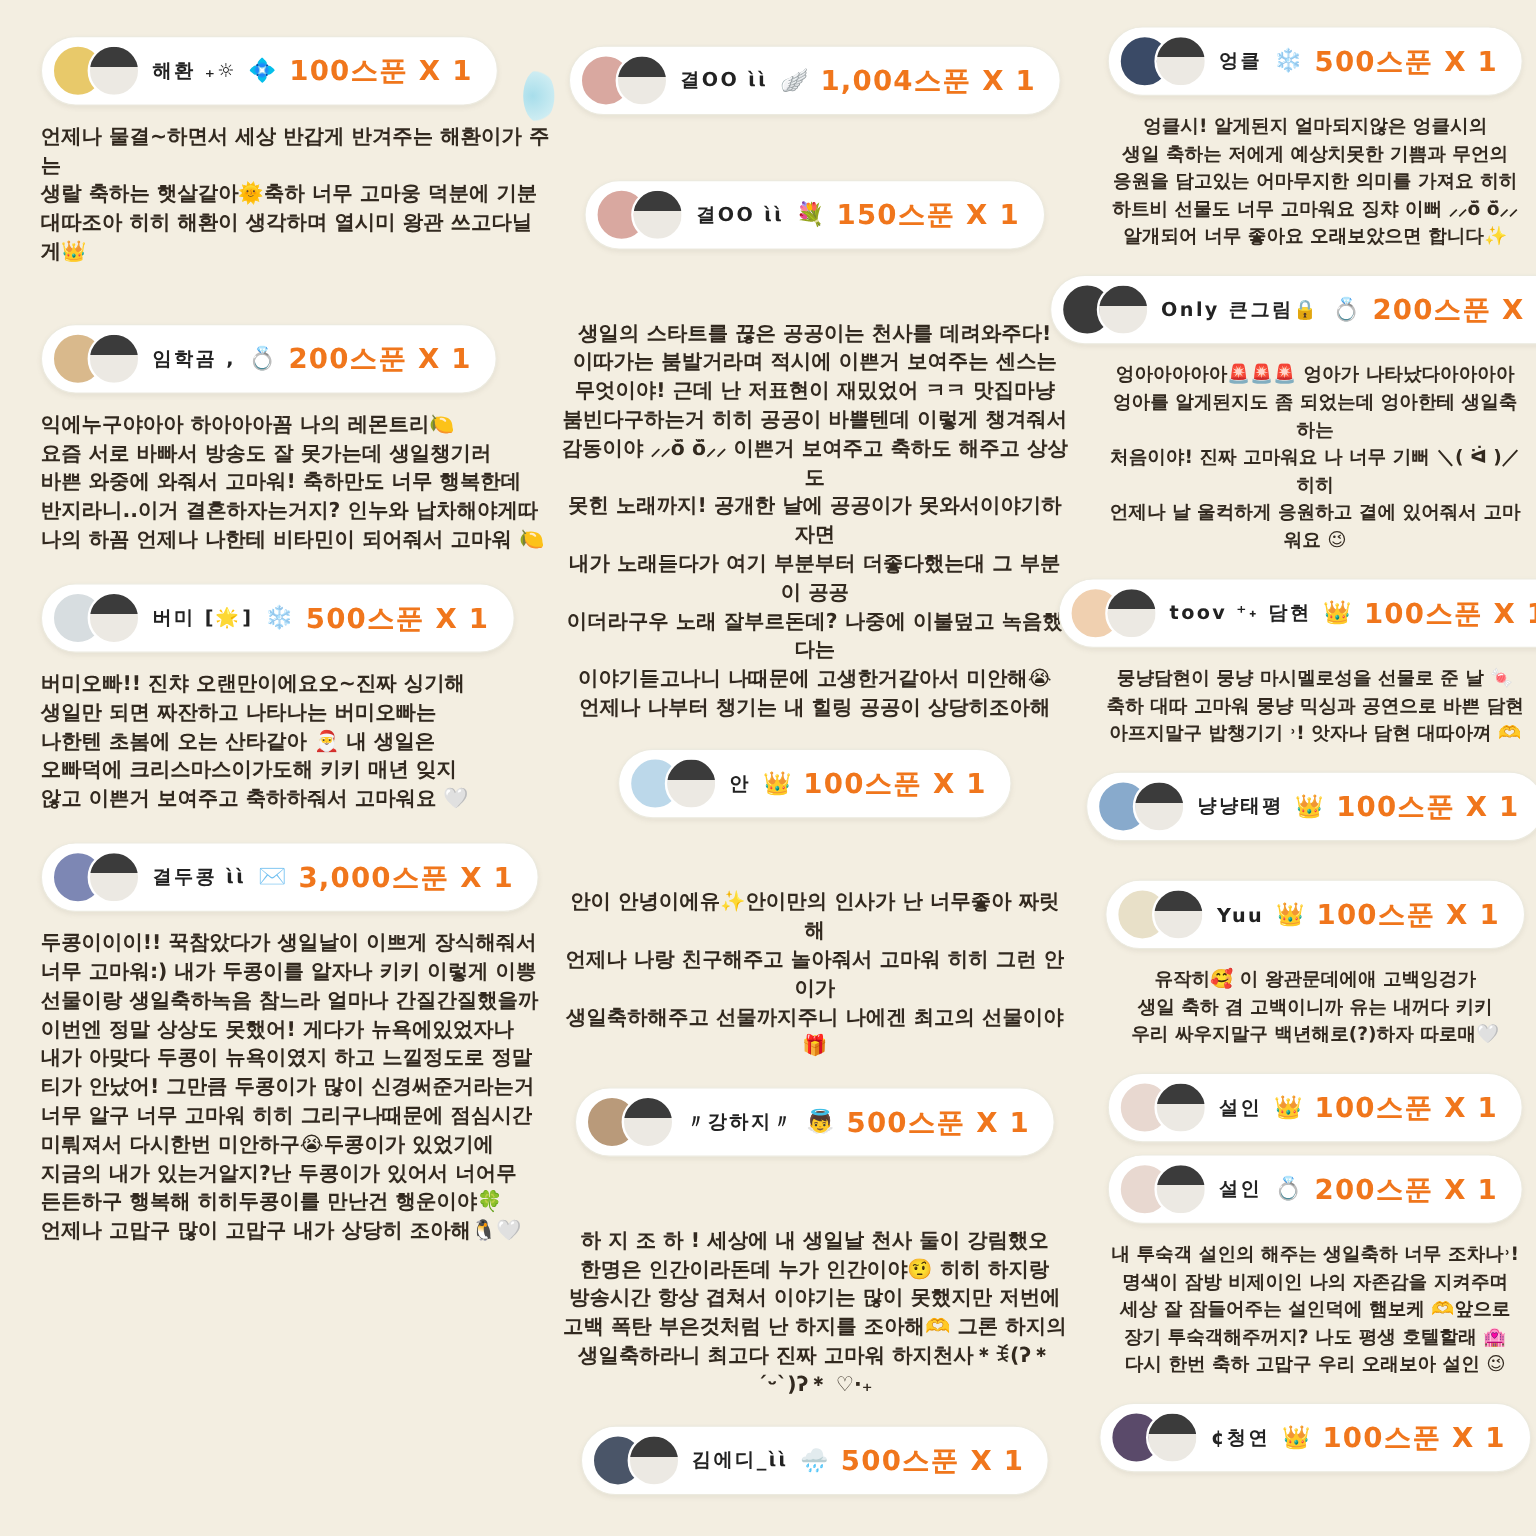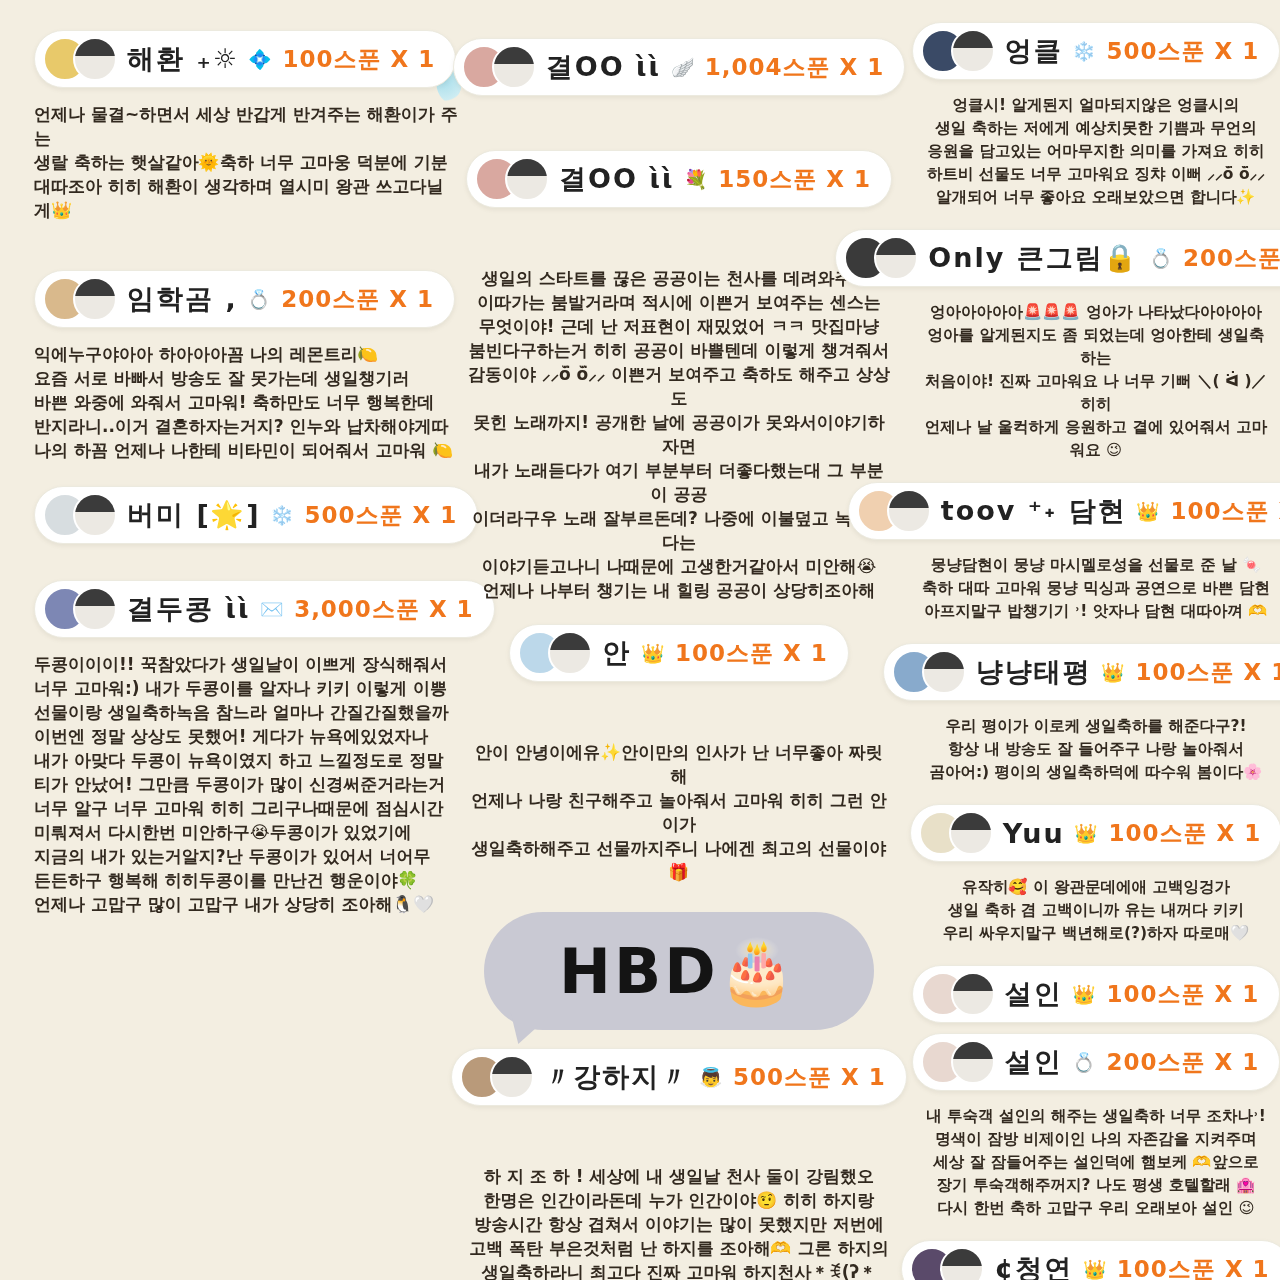--- a/index.html
+++ b/index.html
@@ -23,21 +23,21 @@
   .badge{
     display:inline-flex;align-items:center;gap:10px;
     background:#ffffff;border:1px solid #eceadf;border-radius:34px;
     box-shadow:0 2px 4px rgba(120,110,90,.10);
     padding:6px 20px 6px 8px;margin-bottom:12px;
   }
   .badge + .badge{margin-top:-2px;}
   .avatars{display:inline-flex;}
   .av{width:44px;height:44px;border-radius:50%;border:2px solid #fff;box-sizing:border-box;display:inline-block;}
   .av2{margin-left:-14px;background:linear-gradient(180deg,#3b3b3b 42%,#ece9e3 42%);}
-  .uname{font-weight:700;font-size:27px;color:#222;letter-spacing:2px;white-space:nowrap;}
+  .uname{font-weight:700;font-size:16px;color:#222;letter-spacing:2px;white-space:nowrap;}
   .gift{font-size:19px;line-height:1;}
   .amount{font-weight:700;font-size:23px;color:#f0761c;white-space:nowrap;letter-spacing:1px;}
 
   .mtext{
     margin:2px 0 0 0;white-space:pre-line;font-weight:600;
   }
   .col-left  .mtext{font-size:17px;line-height:24px;text-align:left;}
   .col-mid   .mtext{font-size:17px;line-height:24px;text-align:center;}
   .col-right .mtext{font-size:15.5px;line-height:23px;text-align:center;}
 
@@ -99,20 +99,25 @@
       <section class="msg">
         <div class="badge">
           <span class="avatars">
             <span class="av av1" style="background: rgb(215, 221, 224);"></span>
             <span class="av av2"></span>
           </span>
           <span class="uname">버미 [🌟]</span>
           <span class="gift">❄️</span>
           <span class="amount">500스푼 X 1</span>
         </div>
+        <p class="mtext">버미오빠!! 진챠 오랜만이에요오~진짜 싱기해
+생일만 되면 짜잔하고 나타나는 버미오빠는
+나한텐 초봄에 오는 산타같아 🎅 내 생일은
+오빠덕에 크리스마스이가도해 키키 매년 잊지
+않고 이쁜거 보여주고 축하하줘서 고마워요 🤍</p>
       </section>
       <section class="msg">
         <div class="badge">
           <span class="avatars">
             <span class="av av1" style="background: rgb(125, 135, 180);"></span>
             <span class="av av2"></span>
           </span>
           <span class="uname">결두콩 ὶὶ</span>
           <span class="gift">✉️</span>
           <span class="amount">3,000스푼 X 1</span>
@@ -168,23 +173,20 @@
             <span class="av av2"></span>
           </span>
           <span class="uname">안</span>
           <span class="gift">👑</span>
           <span class="amount">100스푼 X 1</span>
         </div>
         <p class="mtext">안이 안녕이에유✨안이만의 인사가 난 너무좋아 짜릿해
 언제나 나랑 친구해주고 놀아줘서 고마워 히히 그런 안이가
 생일축하해주고 선물까지주니 나에겐 최고의 선물이야🎁</p>
       </section>
-      <div class="hbd">
-        <span class="hbd-text">HBD🎂</span>
-      </div>
       <section class="msg">
         <div class="badge">
           <span class="avatars">
             <span class="av av1" style="background: rgb(185, 154, 122);"></span>
             <span class="av av2"></span>
           </span>
           <span class="uname">〃강하지〃</span>
           <span class="gift">👼</span>
           <span class="amount">500스푼 X 1</span>
         </div>
@@ -260,23 +262,20 @@
       <section class="msg">
         <div class="badge">
           <span class="avatars">
             <span class="av av1" style="background: rgb(136, 170, 204);"></span>
             <span class="av av2"></span>
           </span>
           <span class="uname">냥냥태평</span>
           <span class="gift">👑</span>
           <span class="amount">100스푼 X 1</span>
         </div>
-        <p class="mtext">우리 평이가 이로케 생일축하를 해준다구?!
-항상 내 방송도 잘 들어주구 나랑 놀아줘서
-곰아어:) 평이의 생일축하덕에 따수워 봄이다🌸</p>
       </section>
       <section class="msg">
         <div class="badge">
           <span class="avatars">
             <span class="av av1" style="background: rgb(232, 224, 200);"></span>
             <span class="av av2"></span>
           </span>
           <span class="uname">Yuu</span>
           <span class="gift">👑</span>
           <span class="amount">100스푼 X 1</span>

